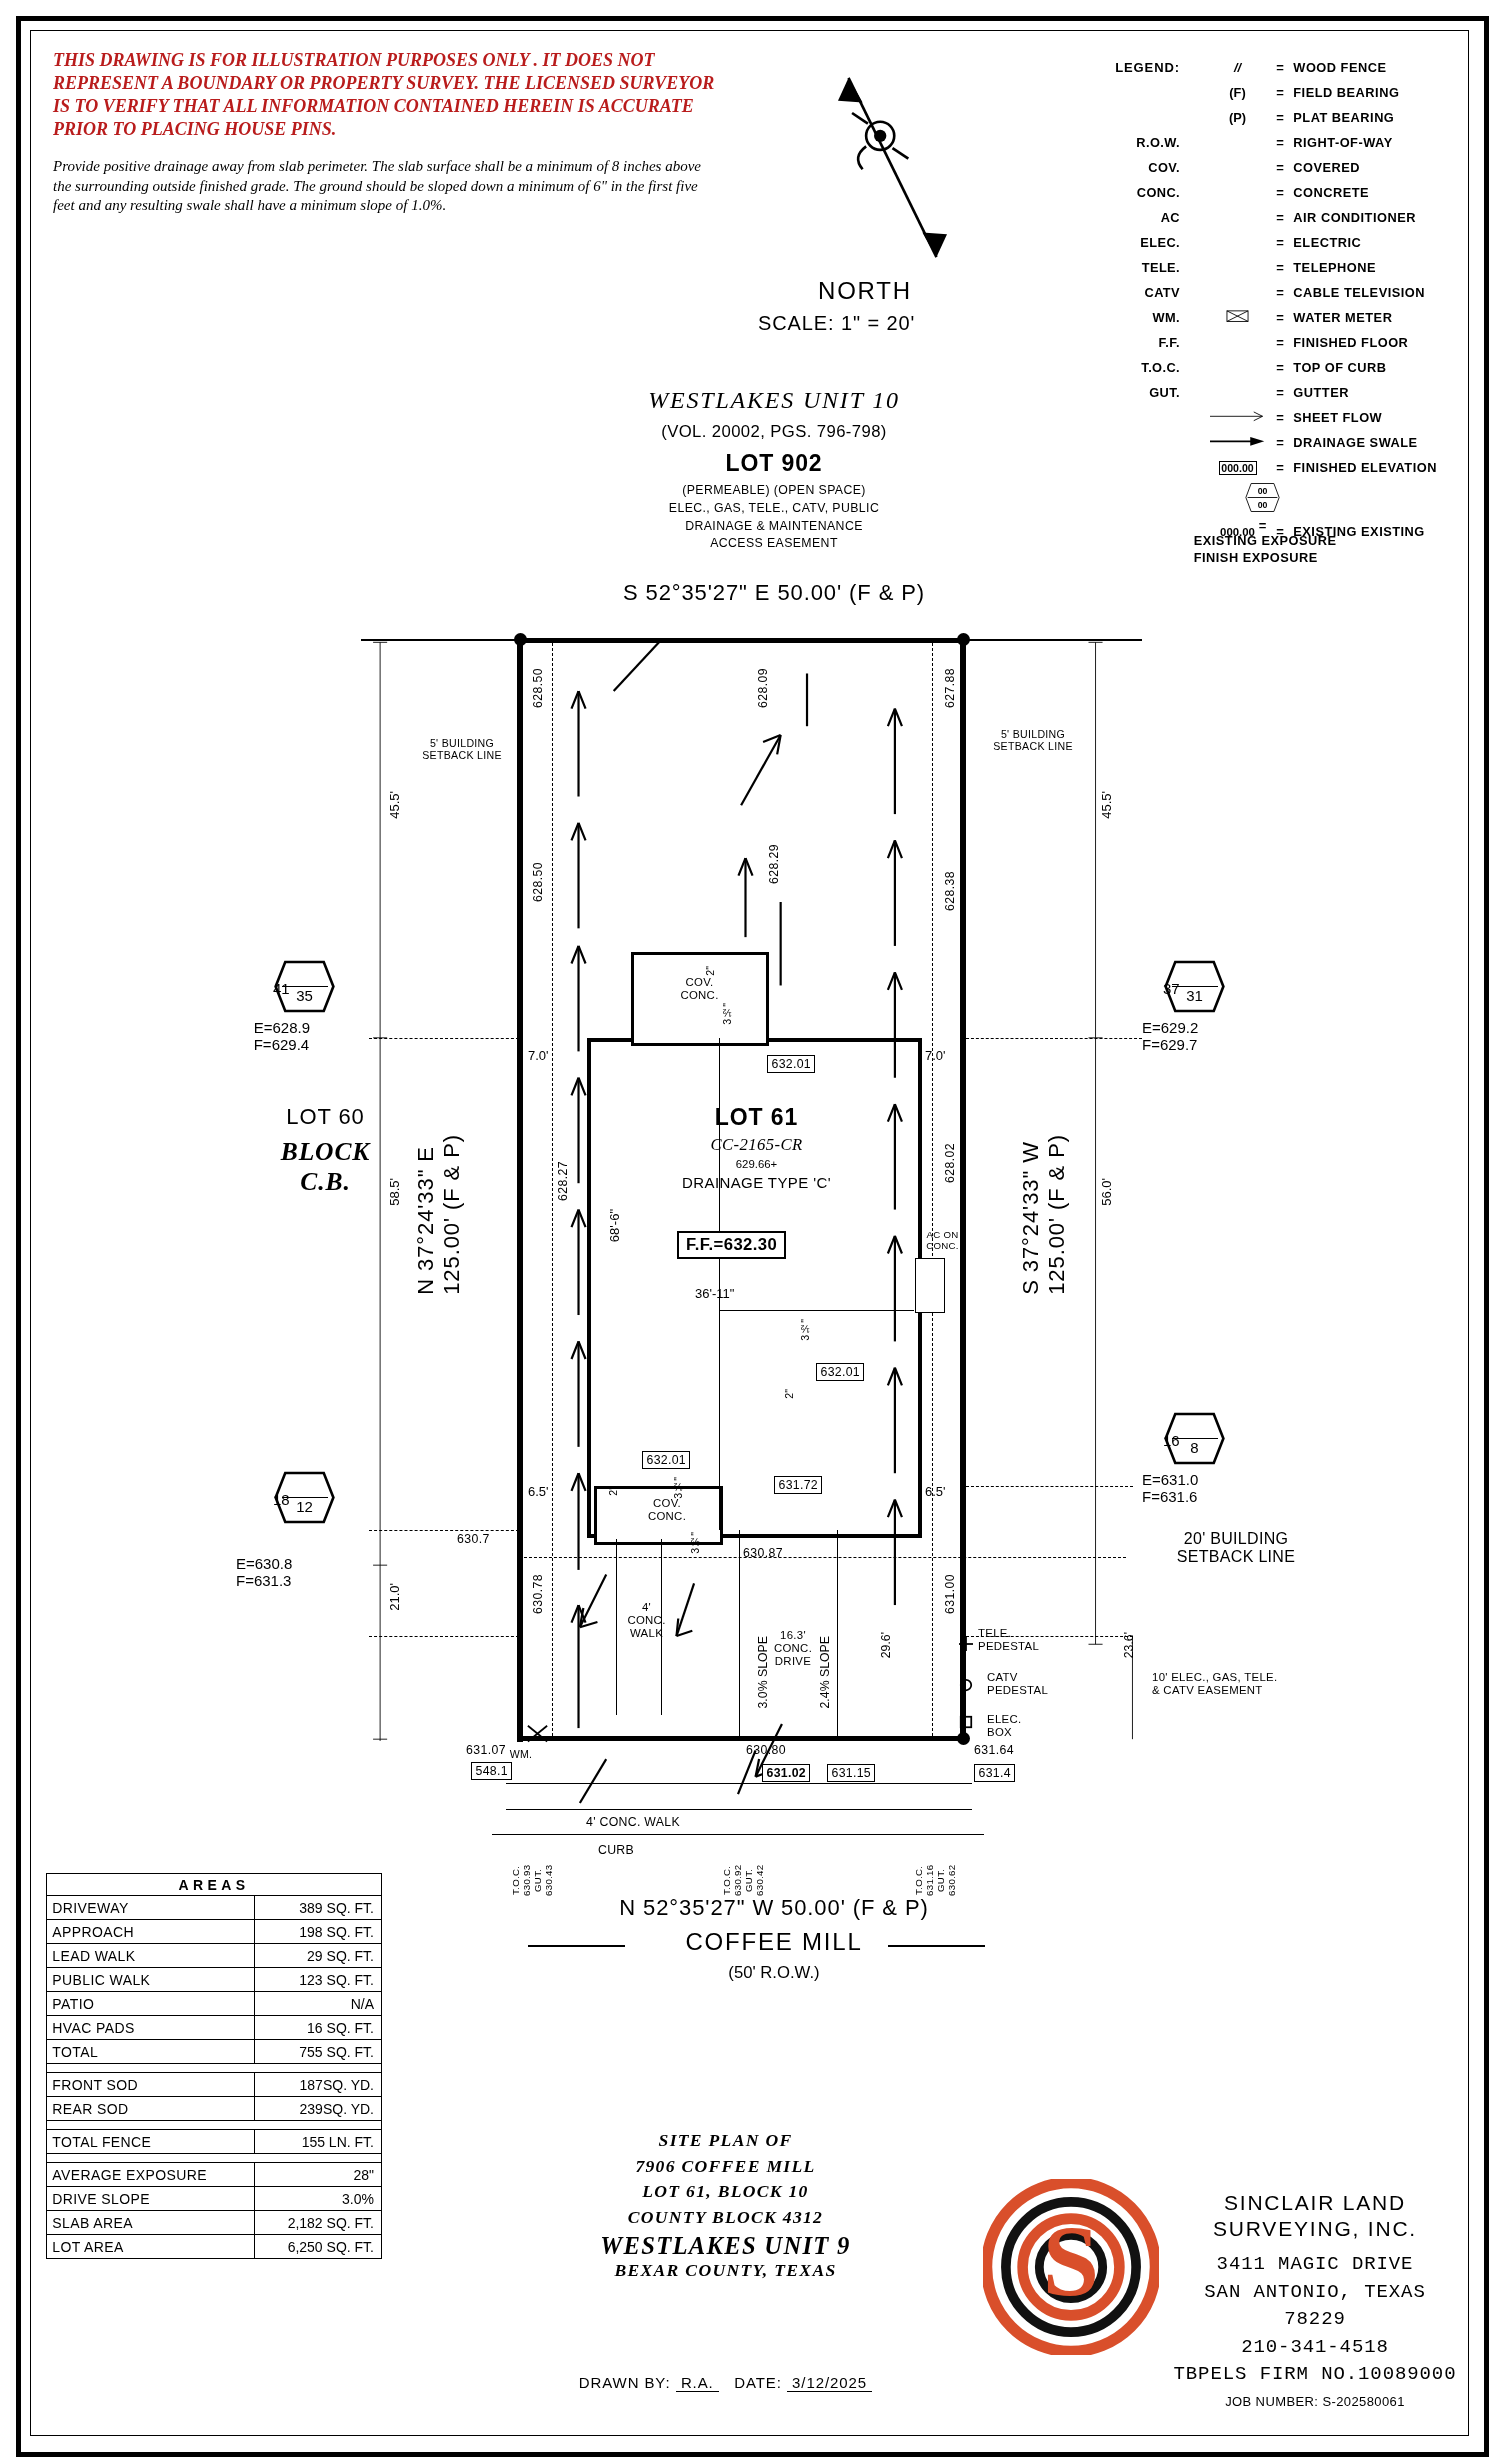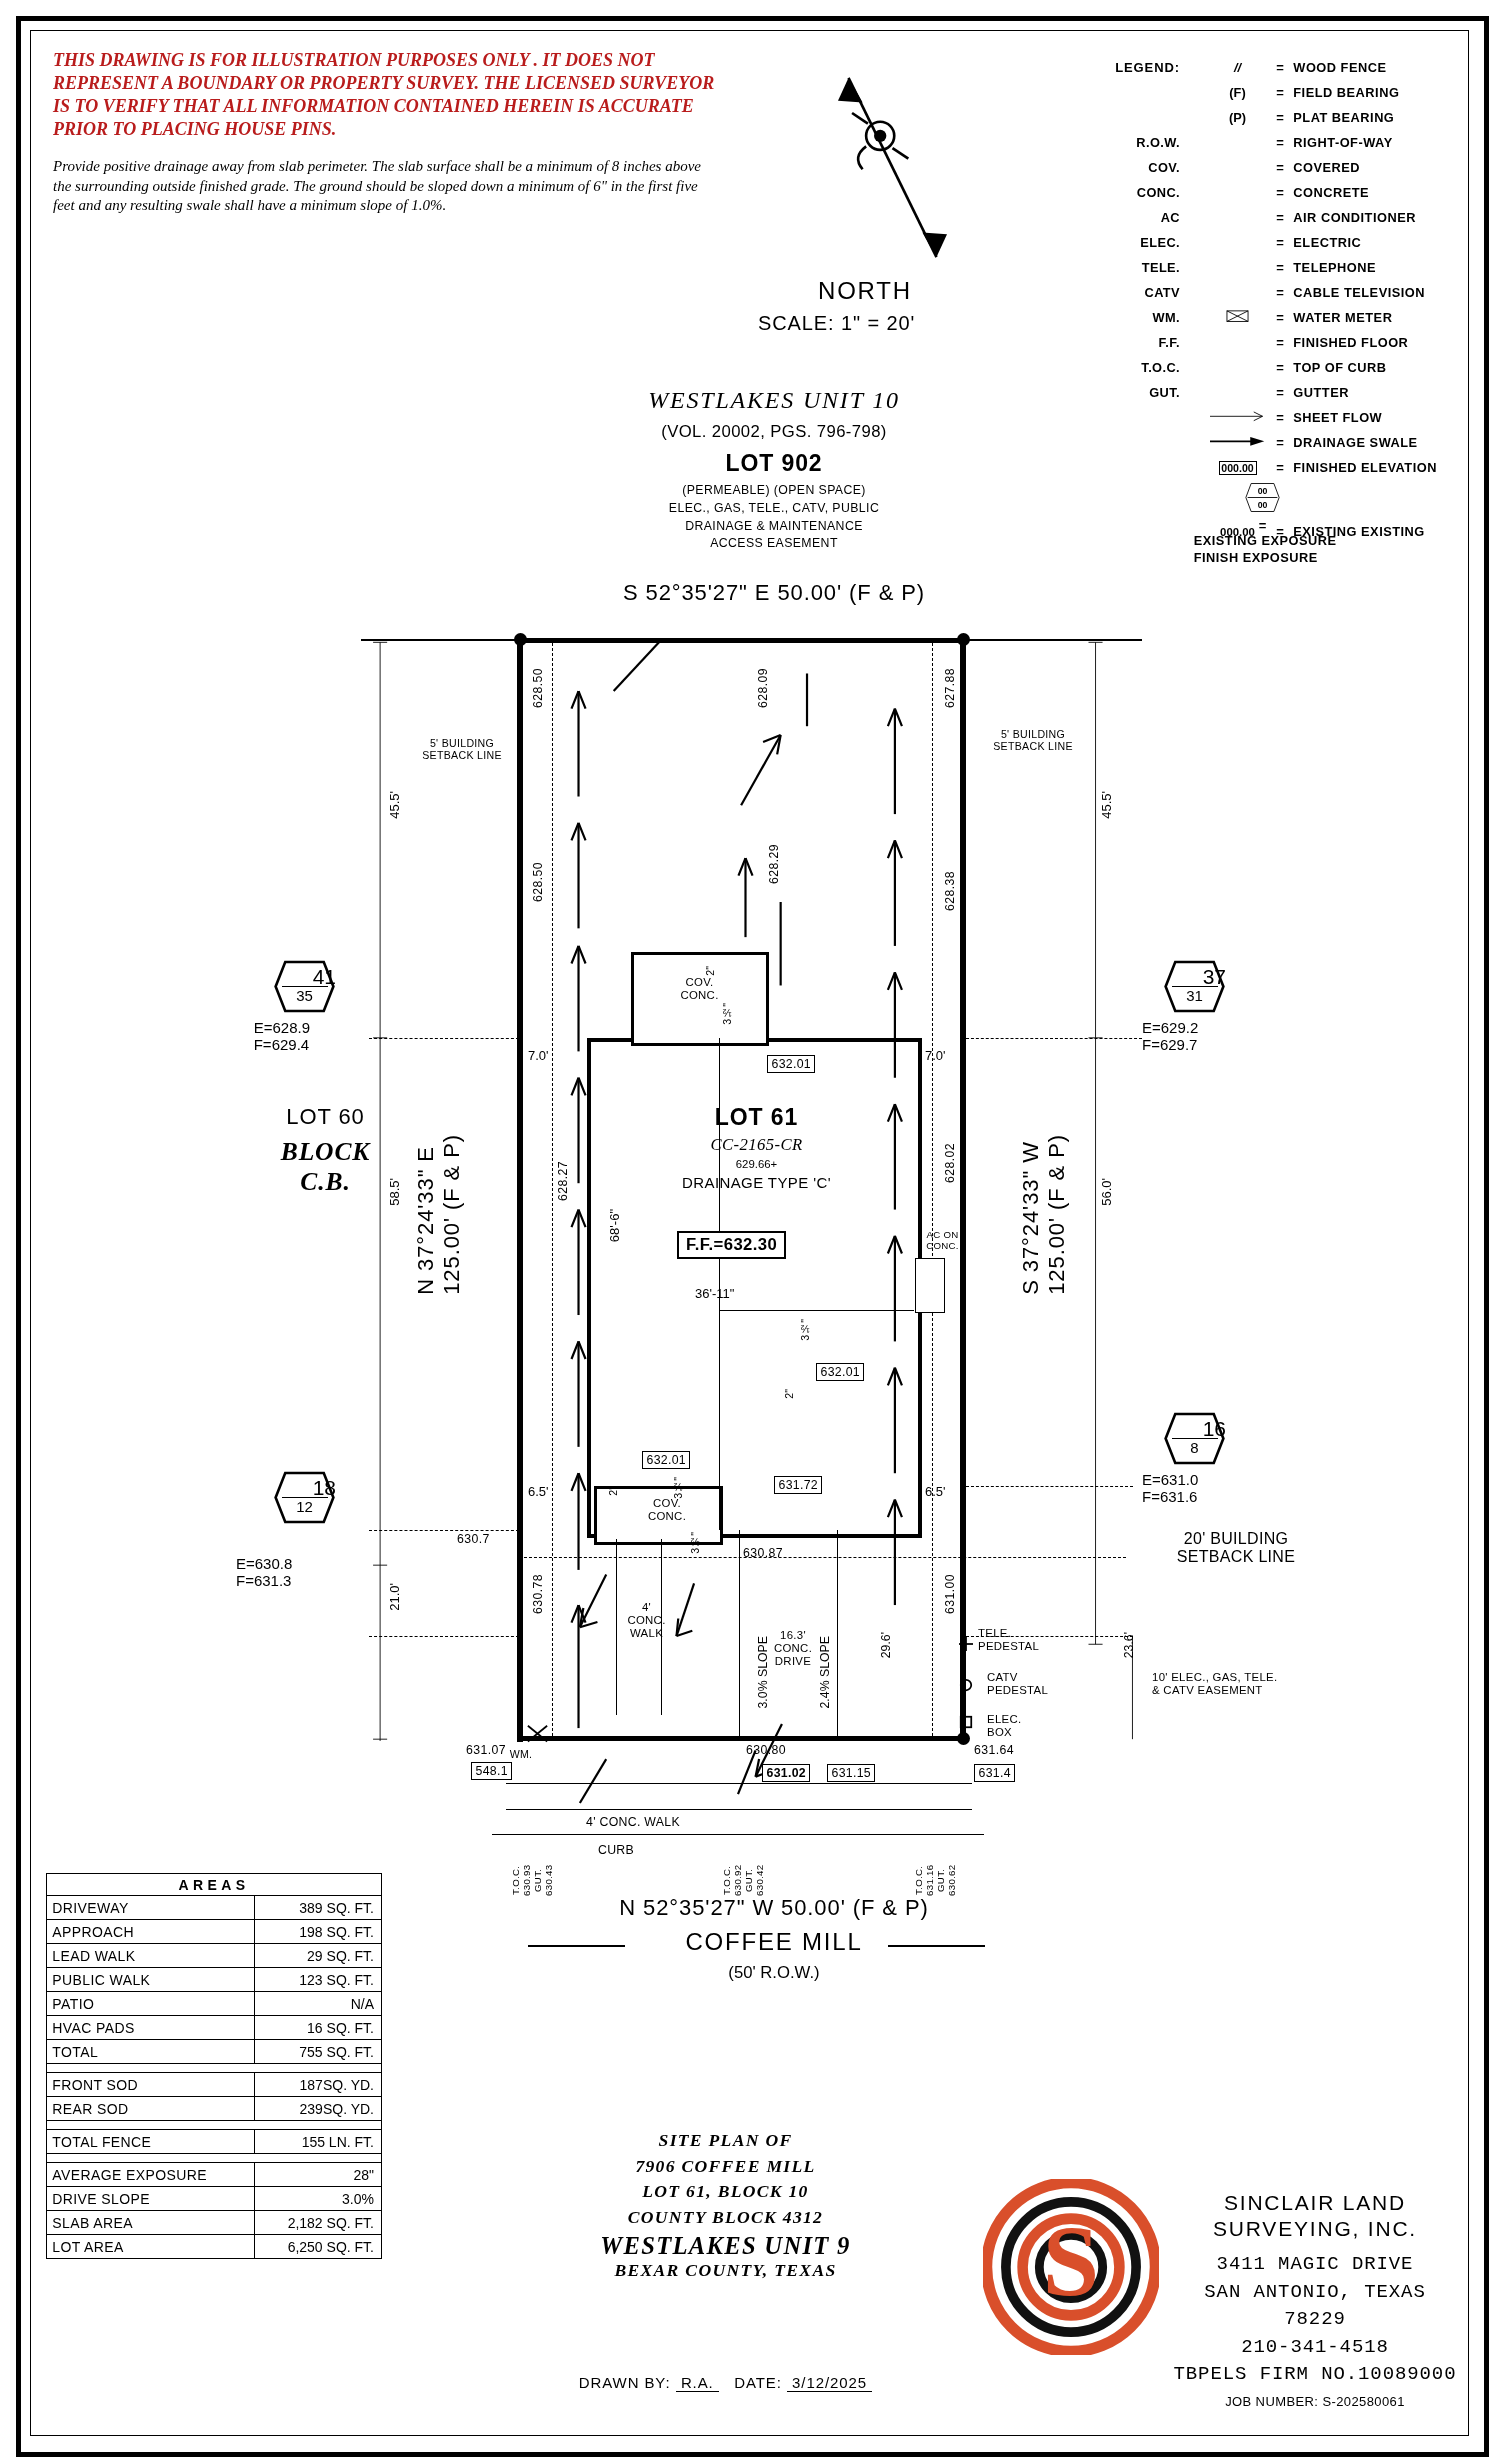--- a/index.html
+++ b/index.html
@@ -58,21 +58,21 @@
 
   
   .pl{position:absolute;font-size:12.3px;letter-spacing:0.4px;}
   .plc{position:absolute;font-size:11.4px;text-align:center;letter-spacing:0.3px;line-height:1.15;}
   .elevbox{position:absolute;border:1.8px solid #000;background:#fff;font-size:12.3px;padding:0.9px 3.5px;letter-spacing:0.3px;}
   .vert{writing-mode:vertical-rl;transform:rotate(180deg);}
 
   .hexwrap{position:absolute;width:70px;}
   .hex{width:63px;height:55px;position:relative;}
   .hex svg{display:block;}
-  .hex .t{position:absolute;left:0;top:6px;width:63px;text-align:right;font-size:21px;}
+  .hex .t{position:absolute;left:0;top:21px;width:63px;text-align:left;font-size:15px;}
   .hex .b{position:absolute;left:0;top:28px;width:63px;text-align:center;font-size:15px;}
   .hexline{position:absolute;left:8.8px;top:27px;width:46px;height:0.9px;background:#000;}
 
   .sidelot{position:absolute;text-align:center;}
   .sidelot .a{font-size:22px;letter-spacing:0.9px;}
   .sidelot .b{font-family:"Liberation Serif",serif;font-style:italic;font-size:25.5px;font-weight:bold;letter-spacing:0.9px;margin-top:7px;}
 
   
   #lot61{position:absolute;left:616px;top:1104px;width:281px;text-align:center;}
   #lot61 .l1{font-size:23px;font-weight:bold;letter-spacing:0.9px;}

